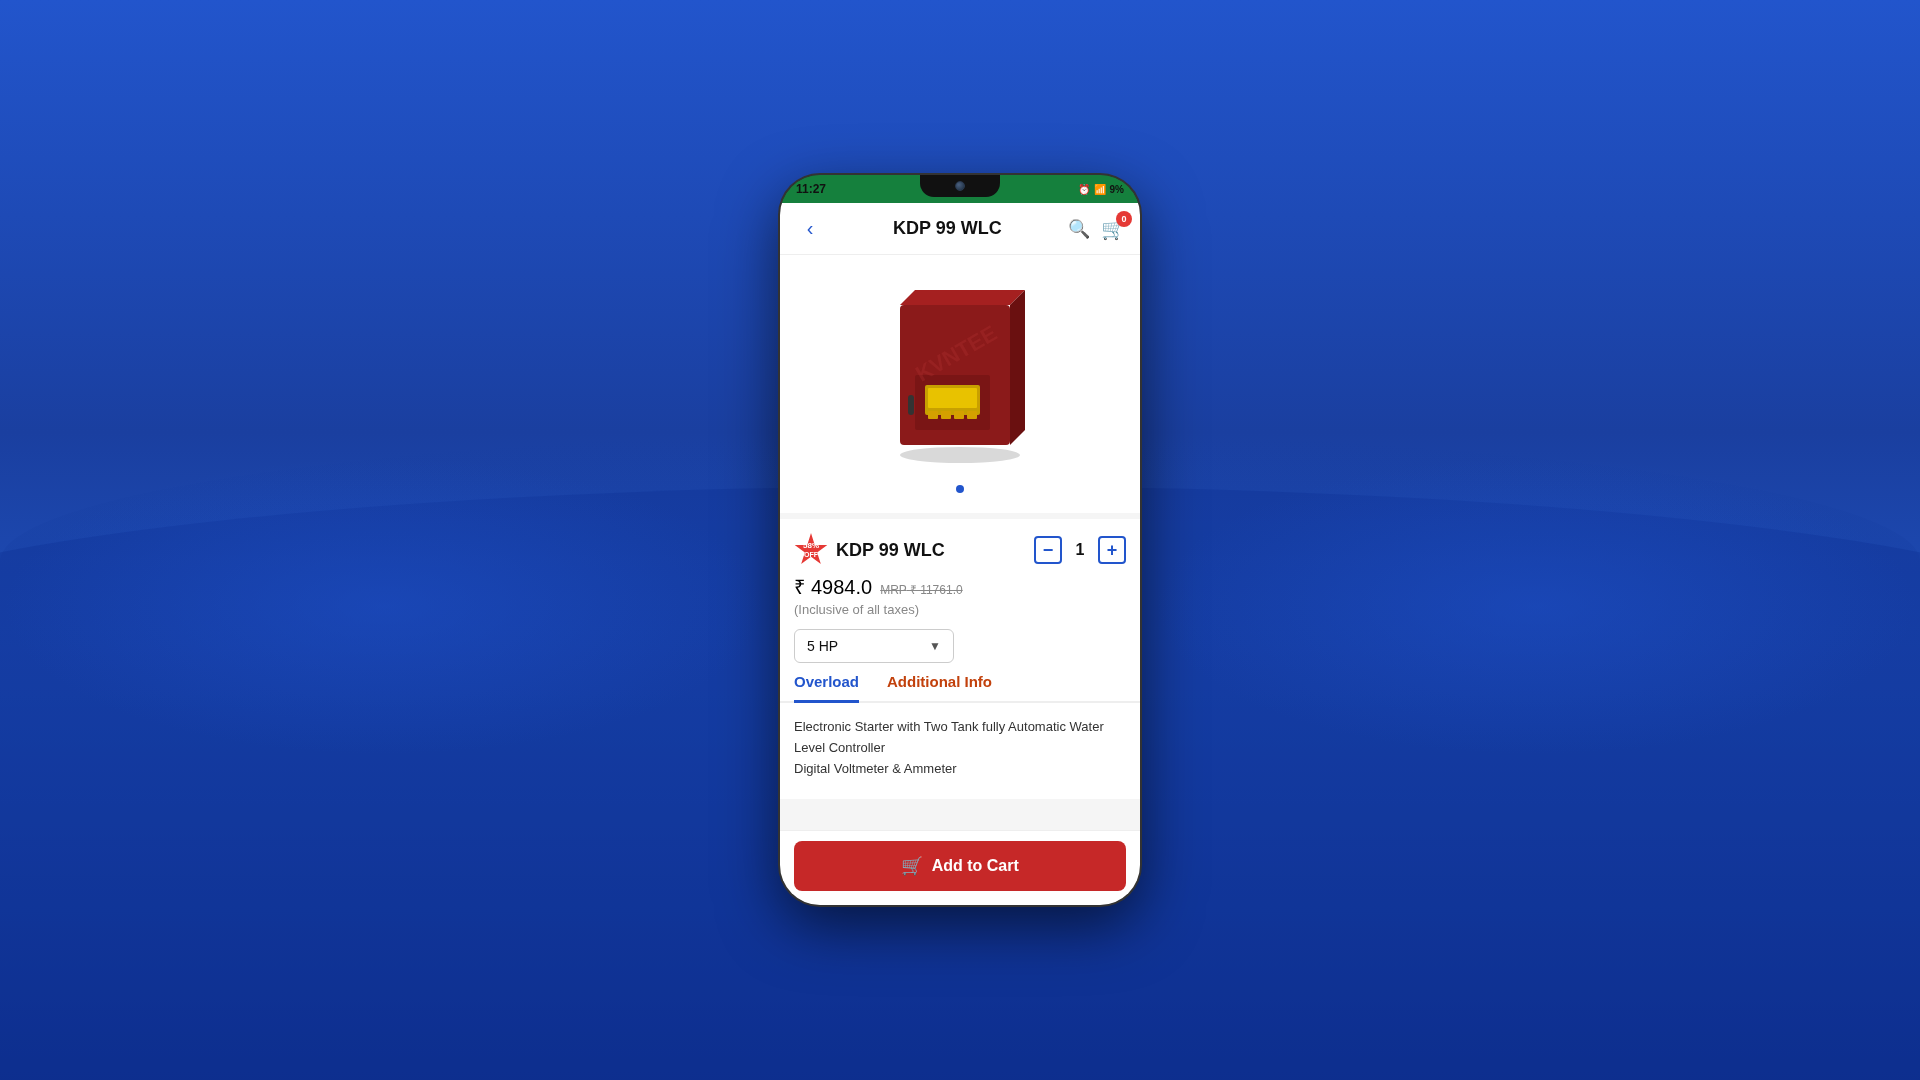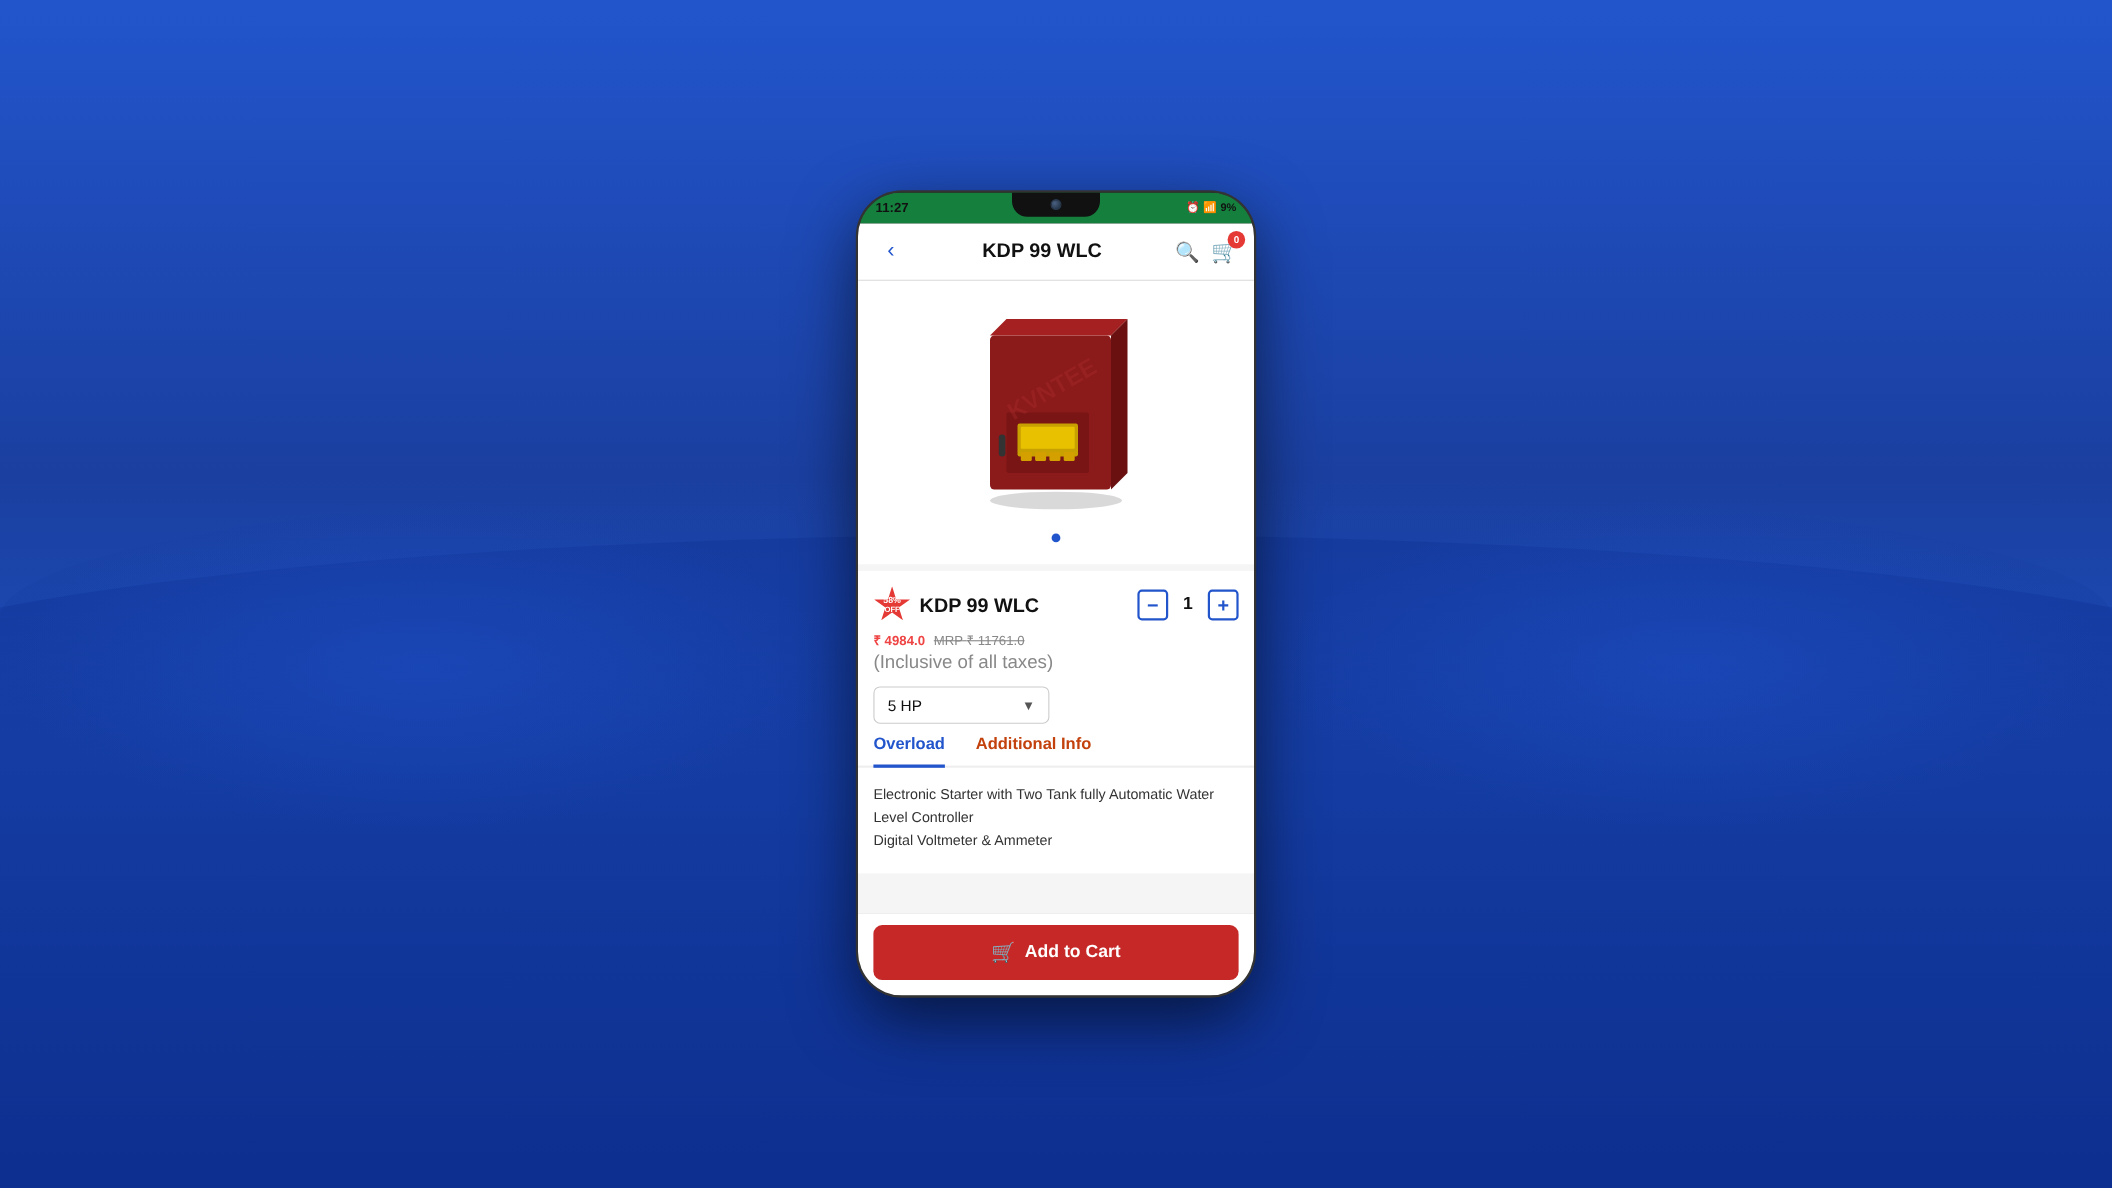--- a/index.html
+++ b/index.html
@@ -282,31 +282,31 @@
       min-width: 20px;
       text-align: center;
     }
     .price-row {
       display: flex;
       align-items: baseline;
       gap: 8px;
       margin-bottom: 2px;
     }
     .price-main {
-      font-size: 12px;
-      font-weight: 700;
-      color: #ef4444;
+      font-size: 20px;
+      font-weight: 400;
+      color: #000000;
     }
     .price-mrp {
       font-size: 12px;
       color: #888;
       text-decoration: line-through;
     }
     .price-taxes {
-      font-size: 17px;
+      font-size: 13px;
       color: #888;
       margin-bottom: 12px;
     }
 
     
     .hp-dropdown {
       border: 1px solid #ccc;
       border-radius: 6px;
       padding: 8px 12px;
       display: flex;

